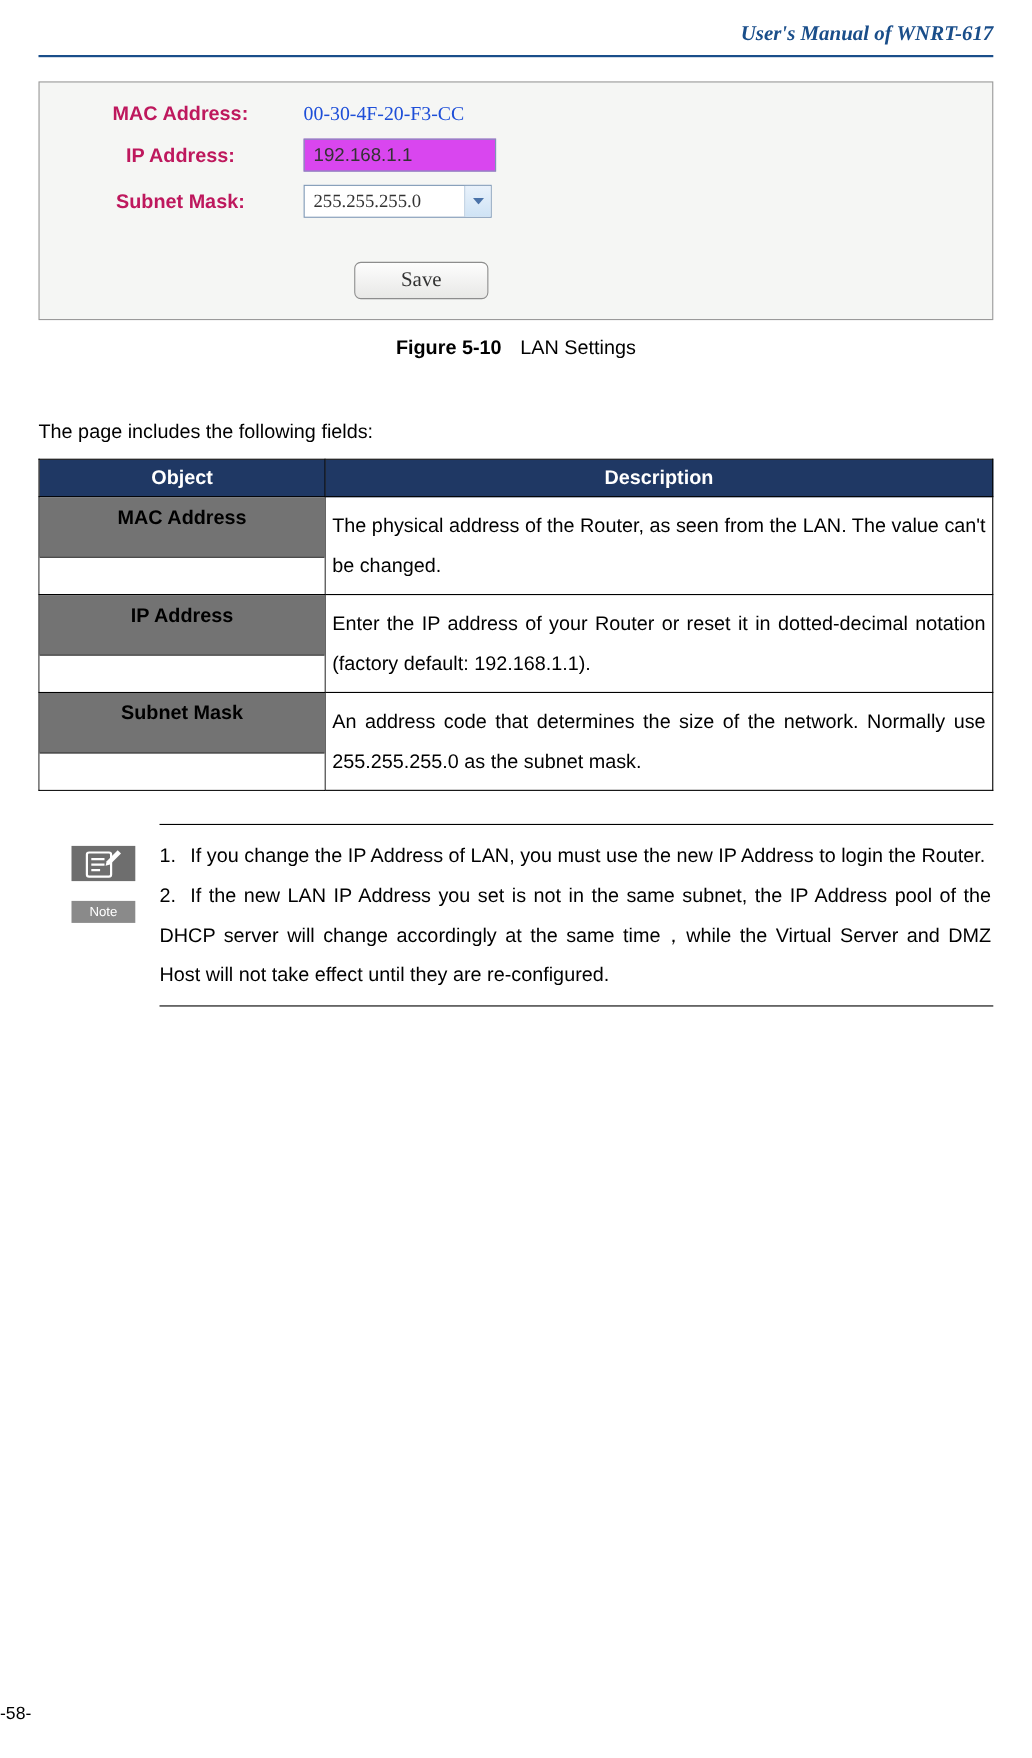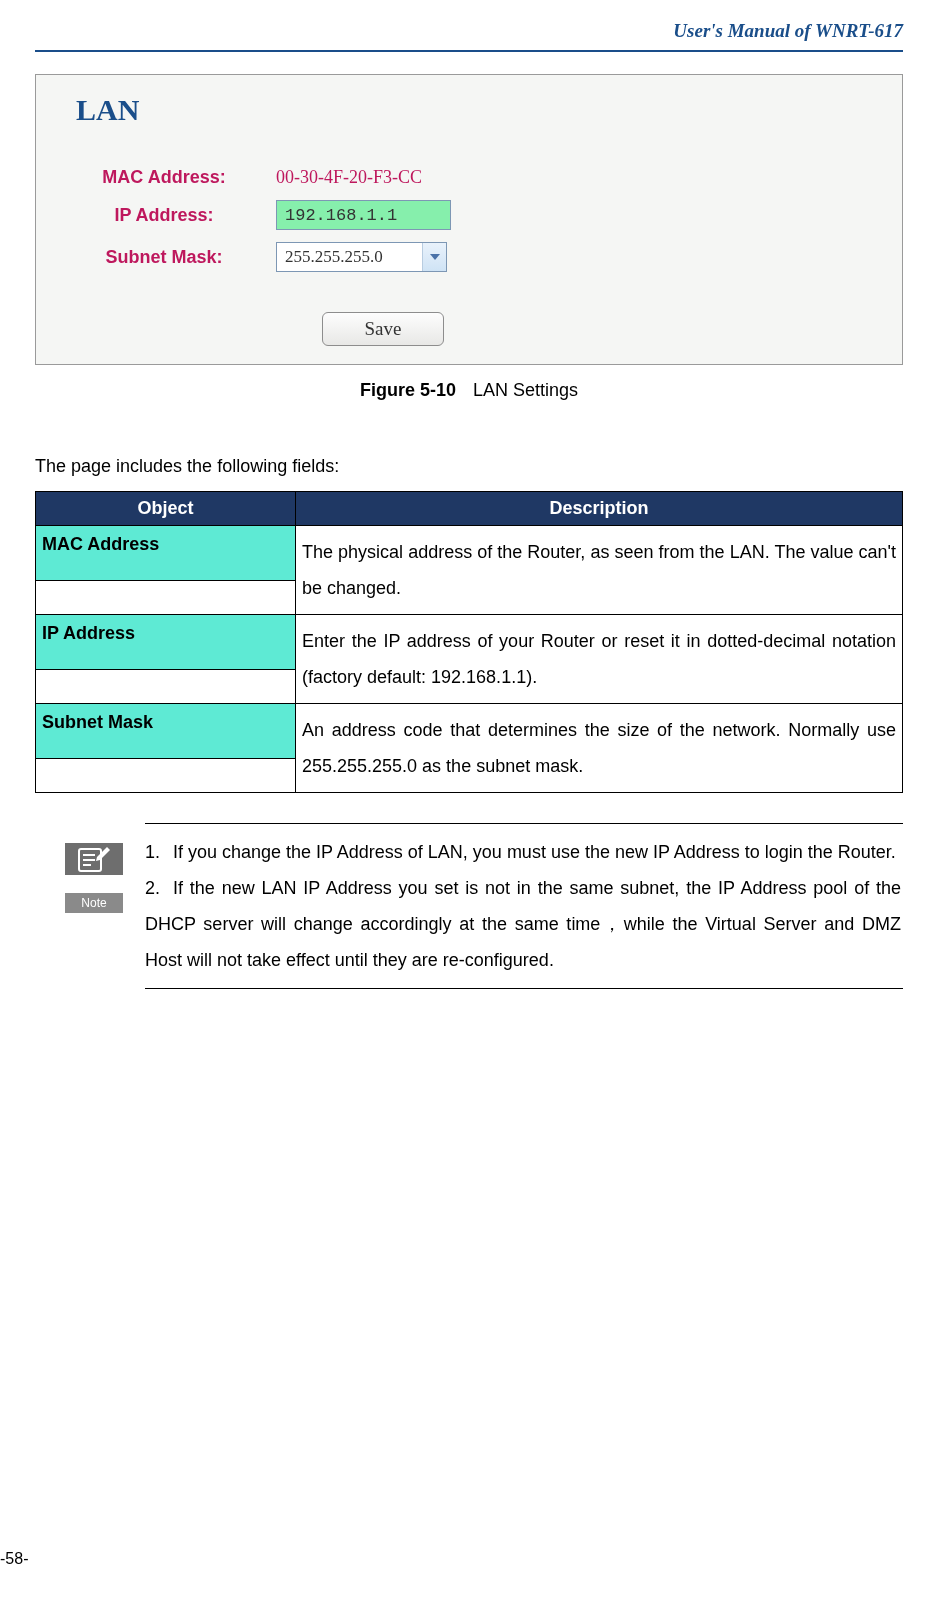--- a/index.html
+++ b/index.html
@@ -46,33 +46,33 @@
     .form-label {
       width: 200px;
       text-align: center;
       padding-right: 24px;
       font-weight: bold;
       color: #be185d;
       font-family: Liberation Sans, sans-serif;
       font-size: 18px;
     }
     .form-value-static {
-      color: #be185d;
+      color: #1d4ed8;
       font-family: "Times New Roman", Times, serif;
       font-size: 18px;
     }
     .text-input {
       border: 1px solid #7d97b4;
       height: 30px;
       width: 175px;
       padding: 4px 8px;
-      font-family: Liberation Mono, monospace;
+      font-family: Liberation Sans, sans-serif;
       font-size: 17px;
       color: #333;
-      background: #86efac;
+      background: #d946ef;
     }
     .select-wrap {
       display: inline-flex;
       align-items: center;
       height: 30px;
       border: 1px solid #7d97b4;
       background: #fff;
     }
     .select-val {
       padding: 4px 8px;
@@ -130,24 +130,25 @@
       padding: 6px 0;
       font-size: 18px;
     }
     .fields-table th.obj-col { width: 260px; }
     .fields-table td {
       border: 1px solid #000;
       vertical-align: top;
       font-size: 18px;
     }
     .obj-cell {
-      background: #5eead4;
+      background: #737373;
       font-weight: bold;
       padding: 8px 6px;
       position: relative;
+      text-align: center;
     }
     .obj-cell .underpad {
       position: absolute;
       left: 0;
       bottom: 0;
       height: 34px;
       width: 100%;
       background: #fff;
       border-top: 1px solid #000;
     }
@@ -206,21 +207,20 @@
       text-align: left;
       font-size: 16px;
     }
   </style>
 </head>
 <body>
 
 <div class="doc-header">User's  Manual  of  WNRT-617</div>
 
 <div class="screenshot-frame">
-  <div class="lan-title">LAN</div>
 
   <div class="form-row">
     <div class="form-label">MAC Address:</div>
     <div class="form-value-static">00-30-4F-20-F3-CC</div>
   </div>
 
   <div class="form-row">
     <div class="form-label">IP Address:</div>
     <input class="text-input" type="text" value="192.168.1.1" style="">
   </div>

